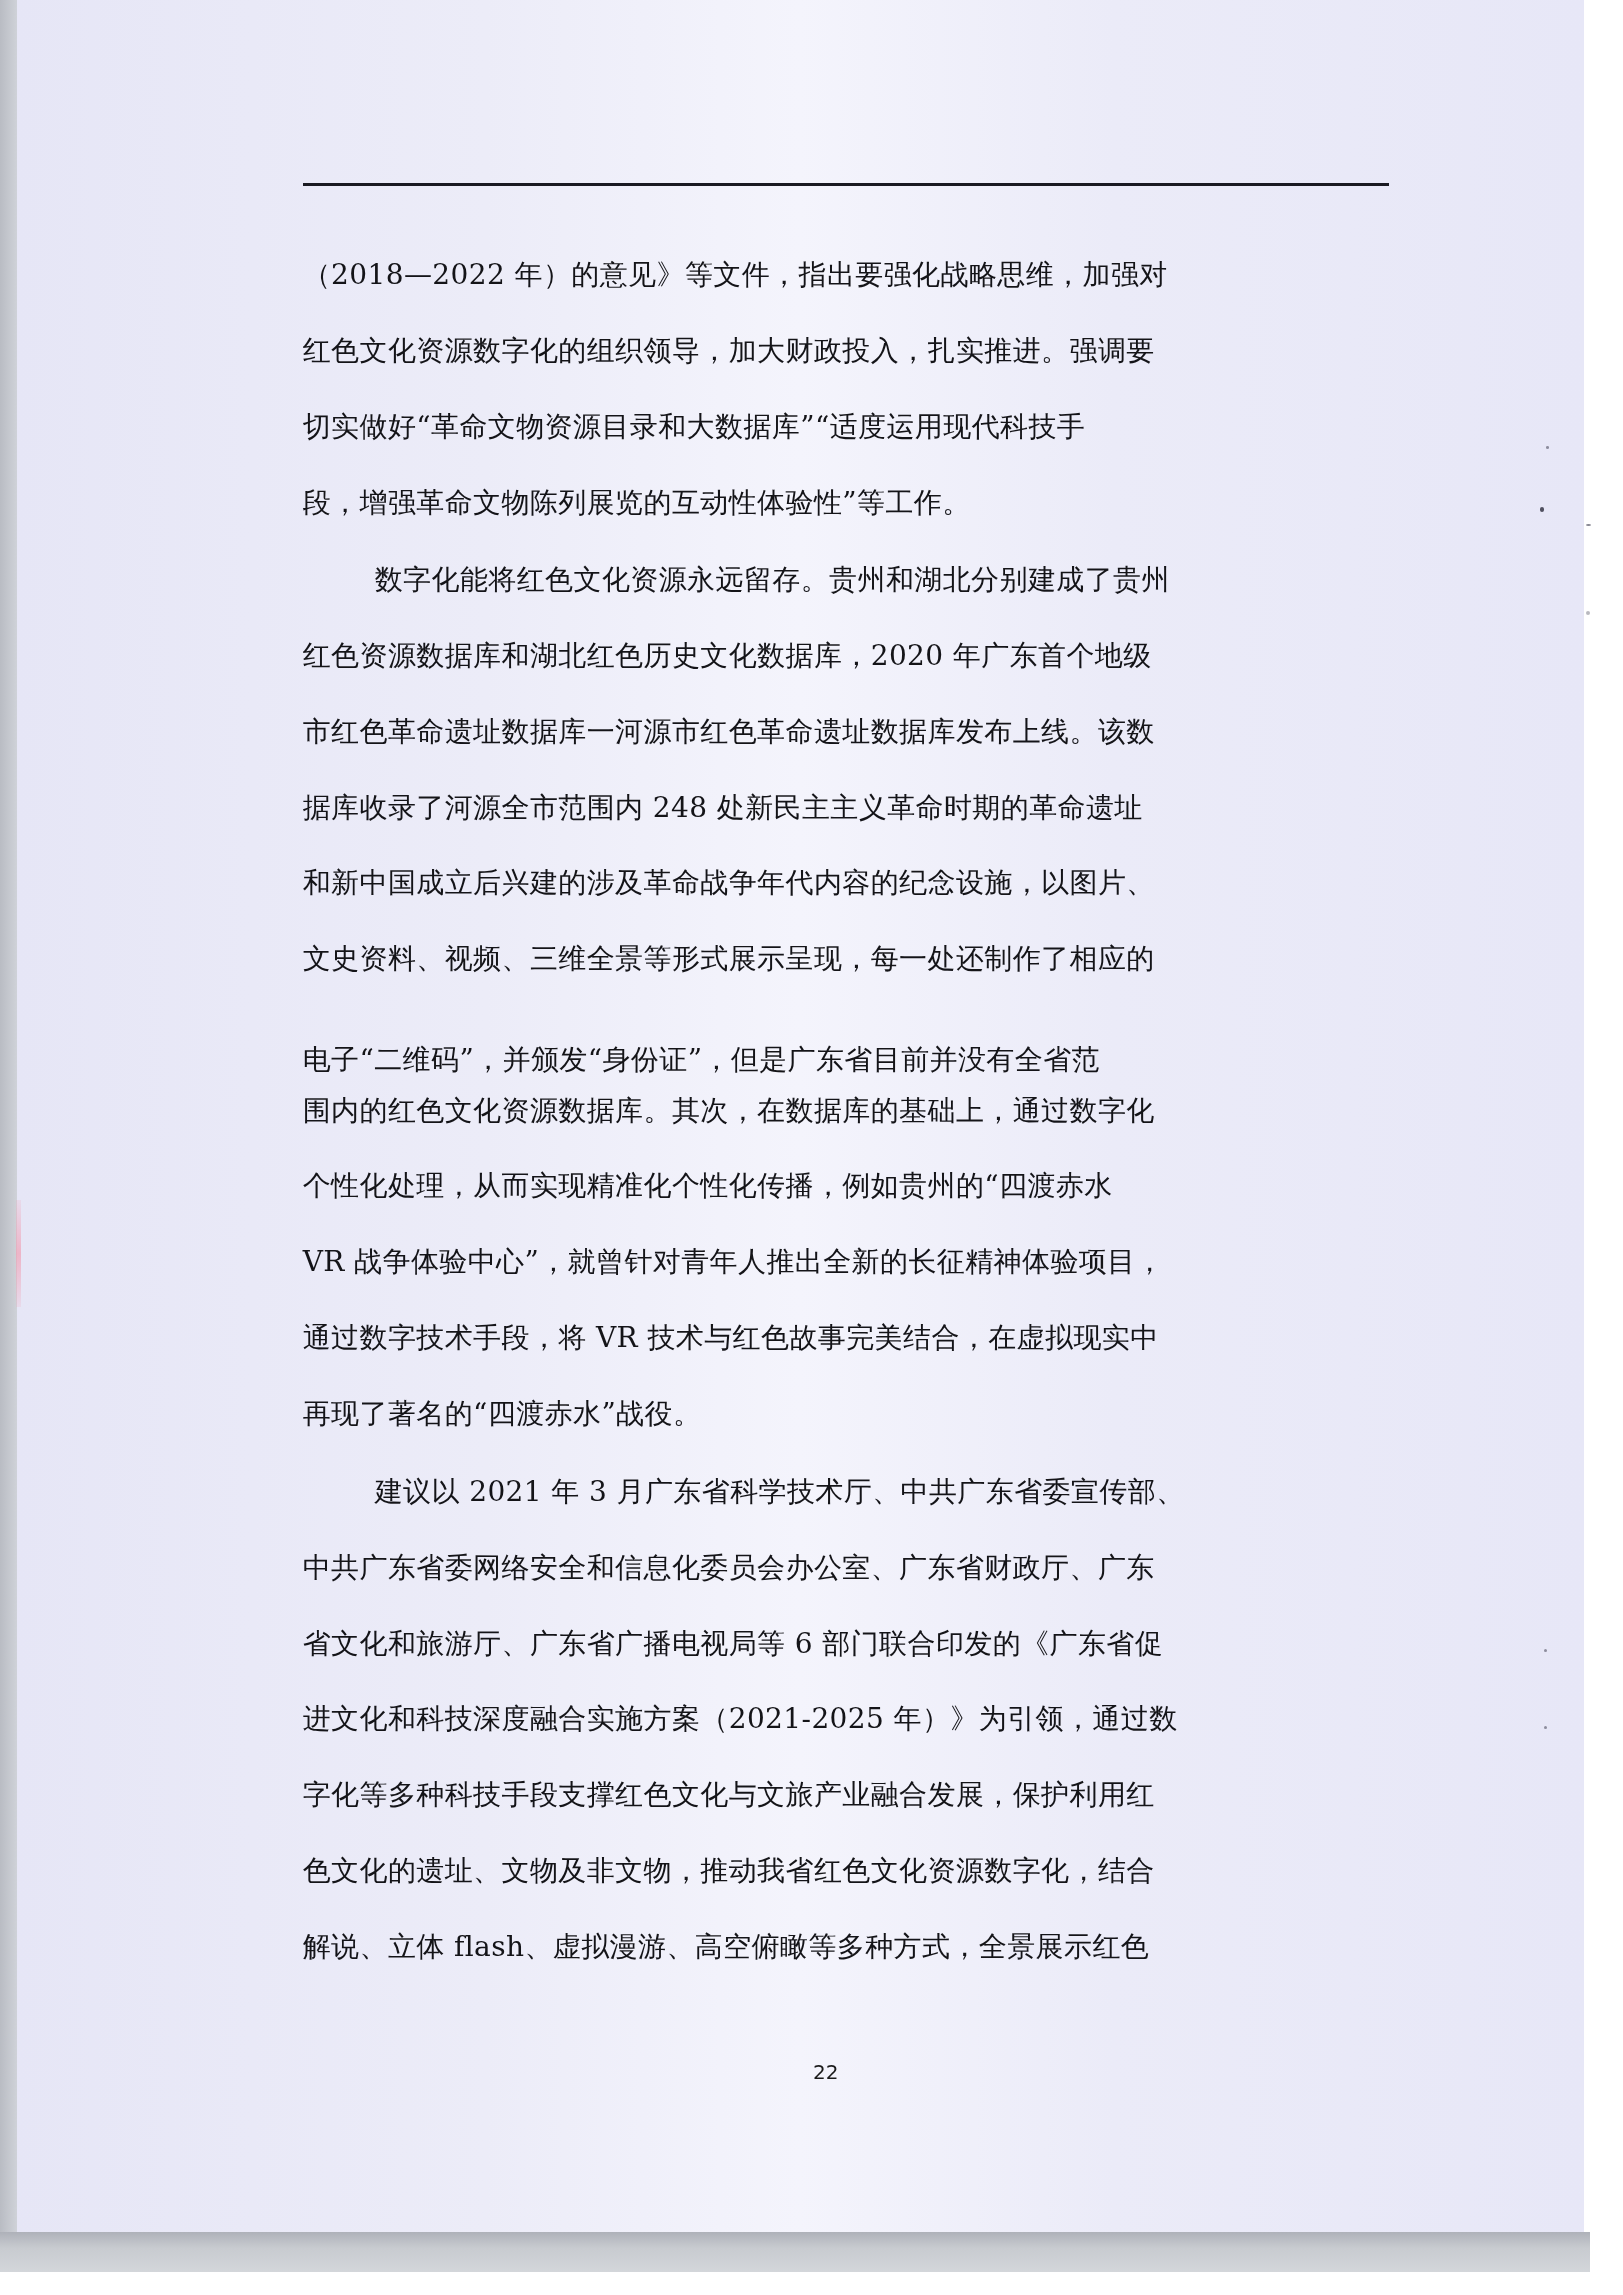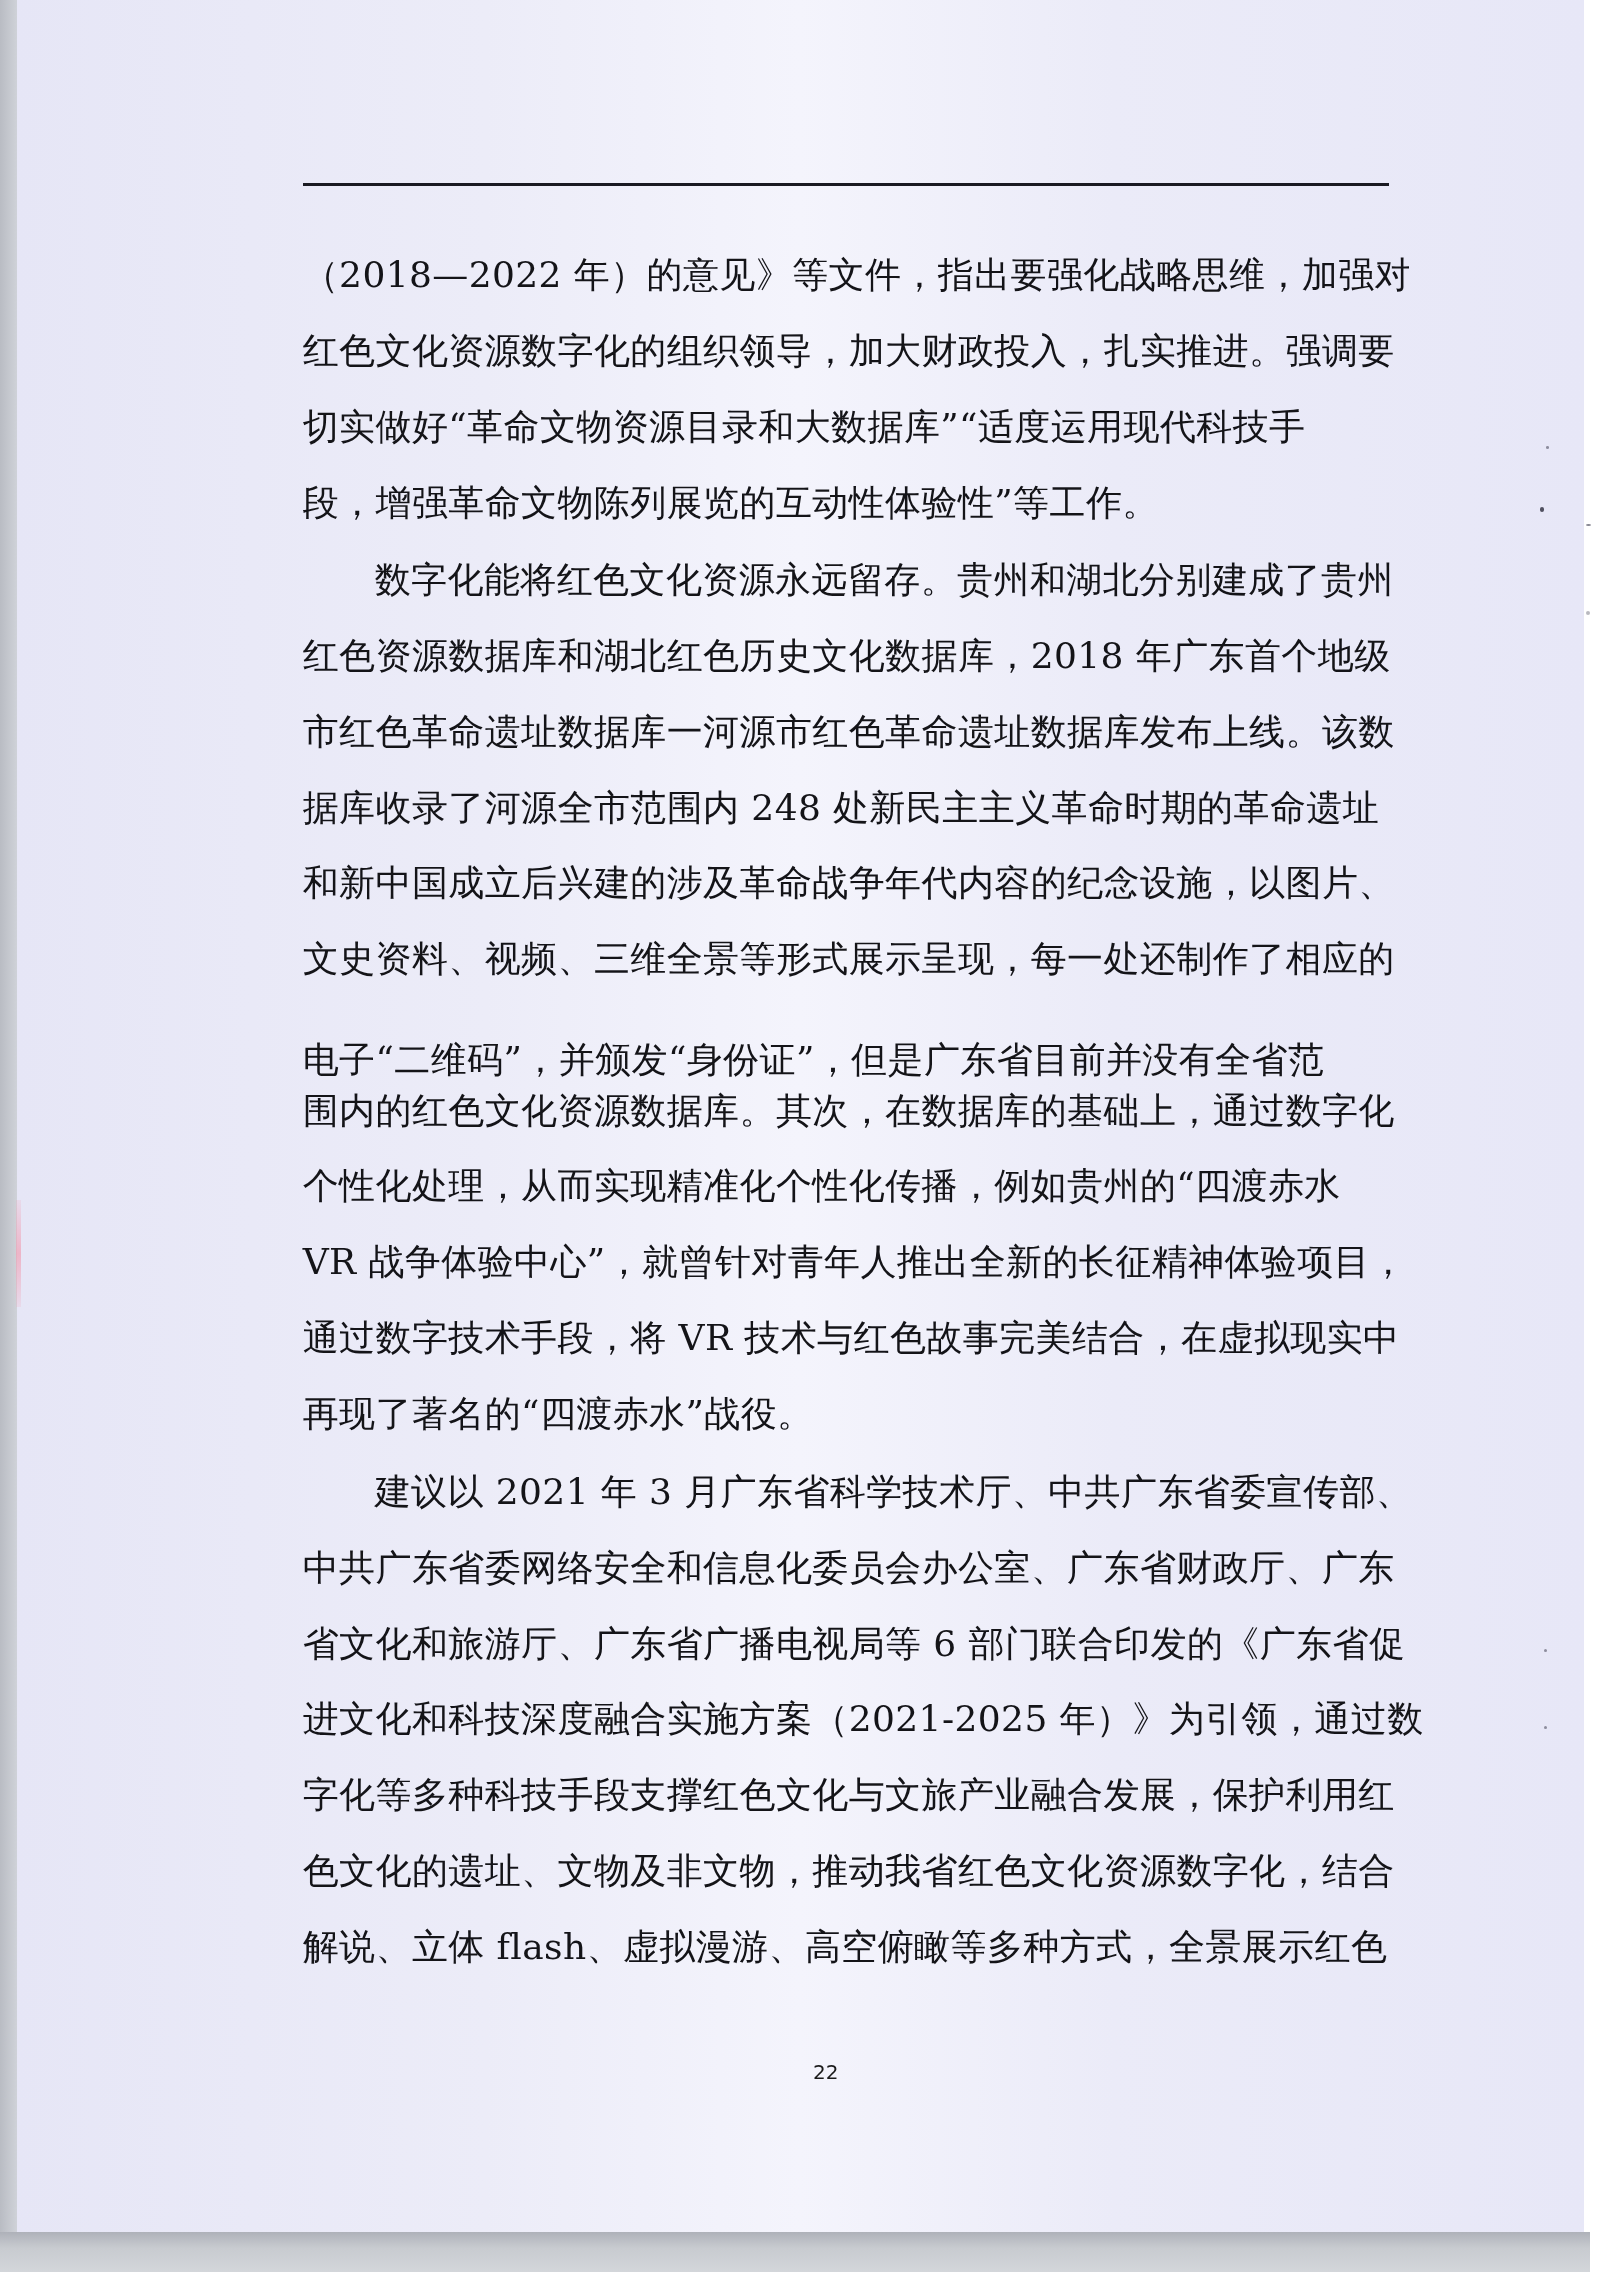--- a/index.html
+++ b/index.html
@@ -22,21 +22,21 @@
   }
   .header-rule {
     position: absolute; left: 288px; top: 183px; width: 1086px; height: 2.7px;
     background: #1a1a22;
   }
   .body-text {
     position: absolute; left: 288px; top: 0; width: 1099px;
   }
   .line {
     position: absolute; left: 0; white-space: nowrap;
-    font-size: 36px; color: #141418; letter-spacing: 0.4px;
+    font-size: 28px; color: #141418; letter-spacing: 0.4px;
     height: 47px; line-height: 47px;
   }
   .line.indent { left: 72px; }
   .page-number {
     position: absolute; top: 2015px; left: 791px; width: 40px; text-align: center;
     font-family: "DejaVu Sans", "Liberation Sans", sans-serif;
     font-size: 20px; color: #1a1a1a; margin-top: 45px;
   }
   .speck { position: absolute; border-radius: 50%; background: #505060; }
   .pink-mark {
@@ -50,21 +50,21 @@
 <div class="page">
   <div class="header-rule"></div>
 
   <div class="body-text">
     <div class="line" style="top:251px">（2018—2022 年）的意见》等文件，指出要强化战略思维，加强对</div>
     <div class="line" style="top:327px">红色文化资源数字化的组织领导，加大财政投入，扎实推进。强调要</div>
     <div class="line" style="top:403px">切实做好“革命文物资源目录和大数据库”“适度运用现代科技手</div>
     <div class="line" style="top:479px">段，增强革命文物陈列展览的互动性体验性”等工作。</div>
 
     <div class="line indent" style="top:556px">数字化能将红色文化资源永远留存。贵州和湖北分别建成了贵州</div>
-    <div class="line" style="top:632px">红色资源数据库和湖北红色历史文化数据库，2018 年广东首个地级</div>
+    <div class="line" style="top:632px">红色资源数据库和湖北红色历史文化数据库，2020 年广东首个地级</div>
     <div class="line" style="top:708px">市红色革命遗址数据库一河源市红色革命遗址数据库发布上线。该数</div>
     <div class="line" style="top:784px">据库收录了河源全市范围内 248 处新民主主义革命时期的革命遗址</div>
     <div class="line" style="top:859px">和新中国成立后兴建的涉及革命战争年代内容的纪念设施，以图片、</div>
     <div class="line" style="top:935px">文史资料、视频、三维全景等形式展示呈现，每一处还制作了相应的</div>
     <div class="line" style="top:1036px">电子“二维码”，并颁发“身份证”，但是广东省目前并没有全省范</div>
     <div class="line" style="top:1087px">围内的红色文化资源数据库。其次，在数据库的基础上，通过数字化</div>
     <div class="line" style="top:1162px">个性化处理，从而实现精准化个性化传播，例如贵州的“四渡赤水</div>
     <div class="line" style="top:1238px">VR 战争体验中心”，就曾针对青年人推出全新的长征精神体验项目，</div>
     <div class="line" style="top:1314px">通过数字技术手段，将 VR 技术与红色故事完美结合，在虚拟现实中</div>
     <div class="line" style="top:1390px">再现了著名的“四渡赤水”战役。</div>

